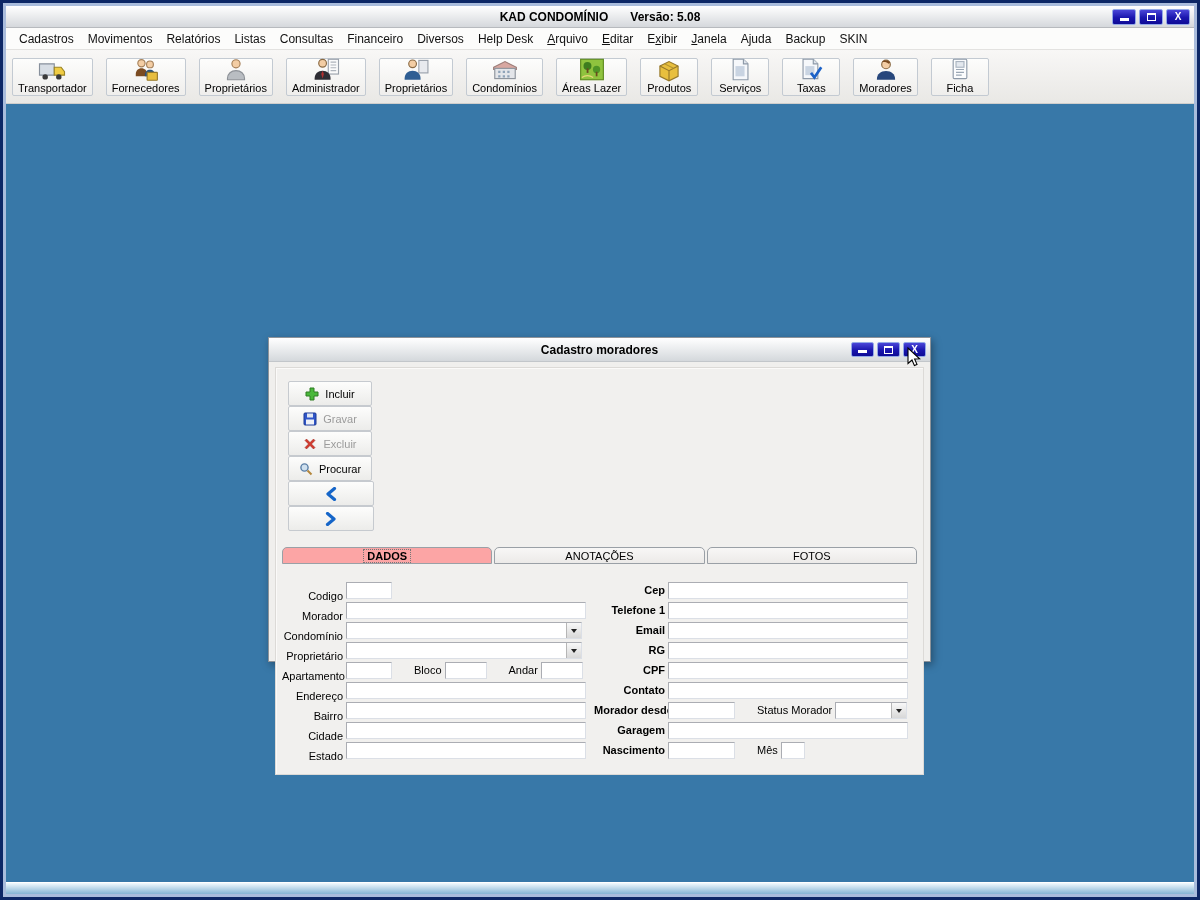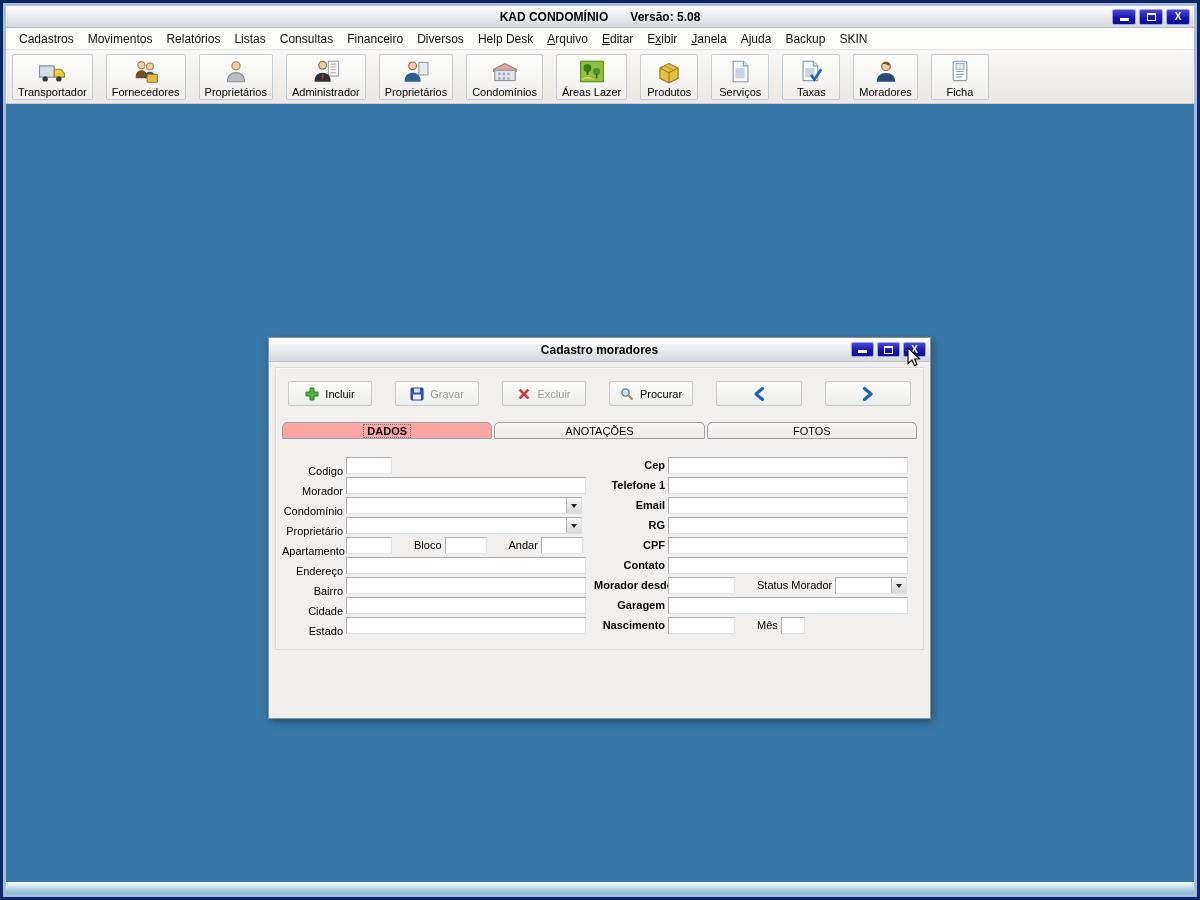--- a/index.html
+++ b/index.html
@@ -18,40 +18,40 @@
   .g-min { display:block; width:9px; height:3px; background:#fff; align-self:flex-end; margin:0 auto 3px; }
   .g-max { display:block; width:9px; height:8px; border:1px solid #fff; border-top-width:2px; }
   .g-close { color:#fff; font-size:10px; font-weight:bold; line-height:1; }
 
   
   .menubar { height:22px; flex:0 0 22px; background:#fcfcfb; display:flex; align-items:center; padding-left:6px; border-bottom:1px solid #e3e2e0; }
   .menu-item { padding:0 7px; font-size:12px; color:#111; white-space:nowrap; cursor:default; }
 
   
   .toolbar { height:54px; flex:0 0 54px; background:linear-gradient(#f8f7f6,#e9e8e5); border-bottom:1px solid #cfcecc; display:flex; align-items:center; padding:3px 0 3px 6px; }
-  .tool-btn { height:46px; min-width:58px; display:inline-flex; flex-direction:column; align-items:center; justify-content:flex-end; padding:2px 5px 1px; border:1px solid #c3cad2; border-radius:2px; background:linear-gradient(#fdfdfc,#efeeec); margin-right:13px; cursor:default; }
+  .tool-btn { height:38px; min-width:58px; display:inline-flex; flex-direction:column; align-items:center; justify-content:flex-end; padding:2px 5px 1px; border:1px solid #c3cad2; border-radius:2px; background:linear-gradient(#fdfdfc,#efeeec); margin-right:13px; cursor:default; }
   .tool-icon { height:28px; display:flex; align-items:center; justify-content:center; }
   .tool-label { font-size:11px; color:#000; white-space:nowrap; }
 
   
   .client { flex:1 1 auto; position:relative; background:#3878a8; min-height:0; }
 
   
   .status-strip { height:12px; flex:0 0 12px; background:linear-gradient(#f2fafe,#85b4d4); border-top:1px solid #ffffff; }
 
   
-  .dialog { position:absolute; left:262px; top:233px; width:663px; height:382px; background:#f0efed; border:1px solid #8e9399; box-shadow:2px 3px 8px rgba(0,0,0,0.35); }
+  .dialog { position:absolute; left:262px; top:233px; width:663px; height:325px; background:#f0efed; border:1px solid #8e9399; box-shadow:2px 3px 8px rgba(0,0,0,0.35); }
   .dialog-titlebar { height:24px; background:linear-gradient(#ffffff,#d4d8dc); position:relative; border-bottom:1px solid #c2c6ca; }
   .dialog-title { position:absolute; inset:0; display:flex; align-items:center; justify-content:center; font-size:12px; font-weight:bold; color:#000; }
   .win-controls.dlg { top:4px; }
   .win-controls.dlg .win-btn { width:23px; height:15px; }
   .dialog-body { padding:5px 6px 6px; }
   .dialog-panel { border:1px solid #dcdad7; background:#f1f0ee; box-shadow: inset 1px 1px 0 #fbfaf9; padding:13px 6px 14px; }
 
-  .action-row { display:flex; justify-content:space-between; margin:0 6px 16px; }
+  .action-row { display:flex; justify-content:space-between; margin:0 6px 16px;flex-direction:column; }
   .action-btn { width:84px; height:25px; display:flex; align-items:center; justify-content:center; gap:6px; border:1px solid #c6cacf; border-radius:2px; background:linear-gradient(#fdfdfc,#ececea); font-size:11px; color:#000; cursor:default; }
   .action-btn.disabled { color:#9b9b9b; }
   .action-btn.arrow-btn { width:86px; }
   .btn-icon { display:flex; align-items:center; }
 
   .tabs { display:flex; gap:2px; margin:0 0 16px; }
   .tab { flex:1; height:17px; border:1px solid #9aa0a6; border-radius:5px 5px 0 0; background:linear-gradient(#f8f7f6,#eceae8); display:flex; align-items:center; justify-content:center; font-size:11px; cursor:default; }
   .tab.active { background:#fca5a5; font-weight:bold; }
   .tab.active .tab-label { outline:1px dotted #777; padding:0 3px; }
 

